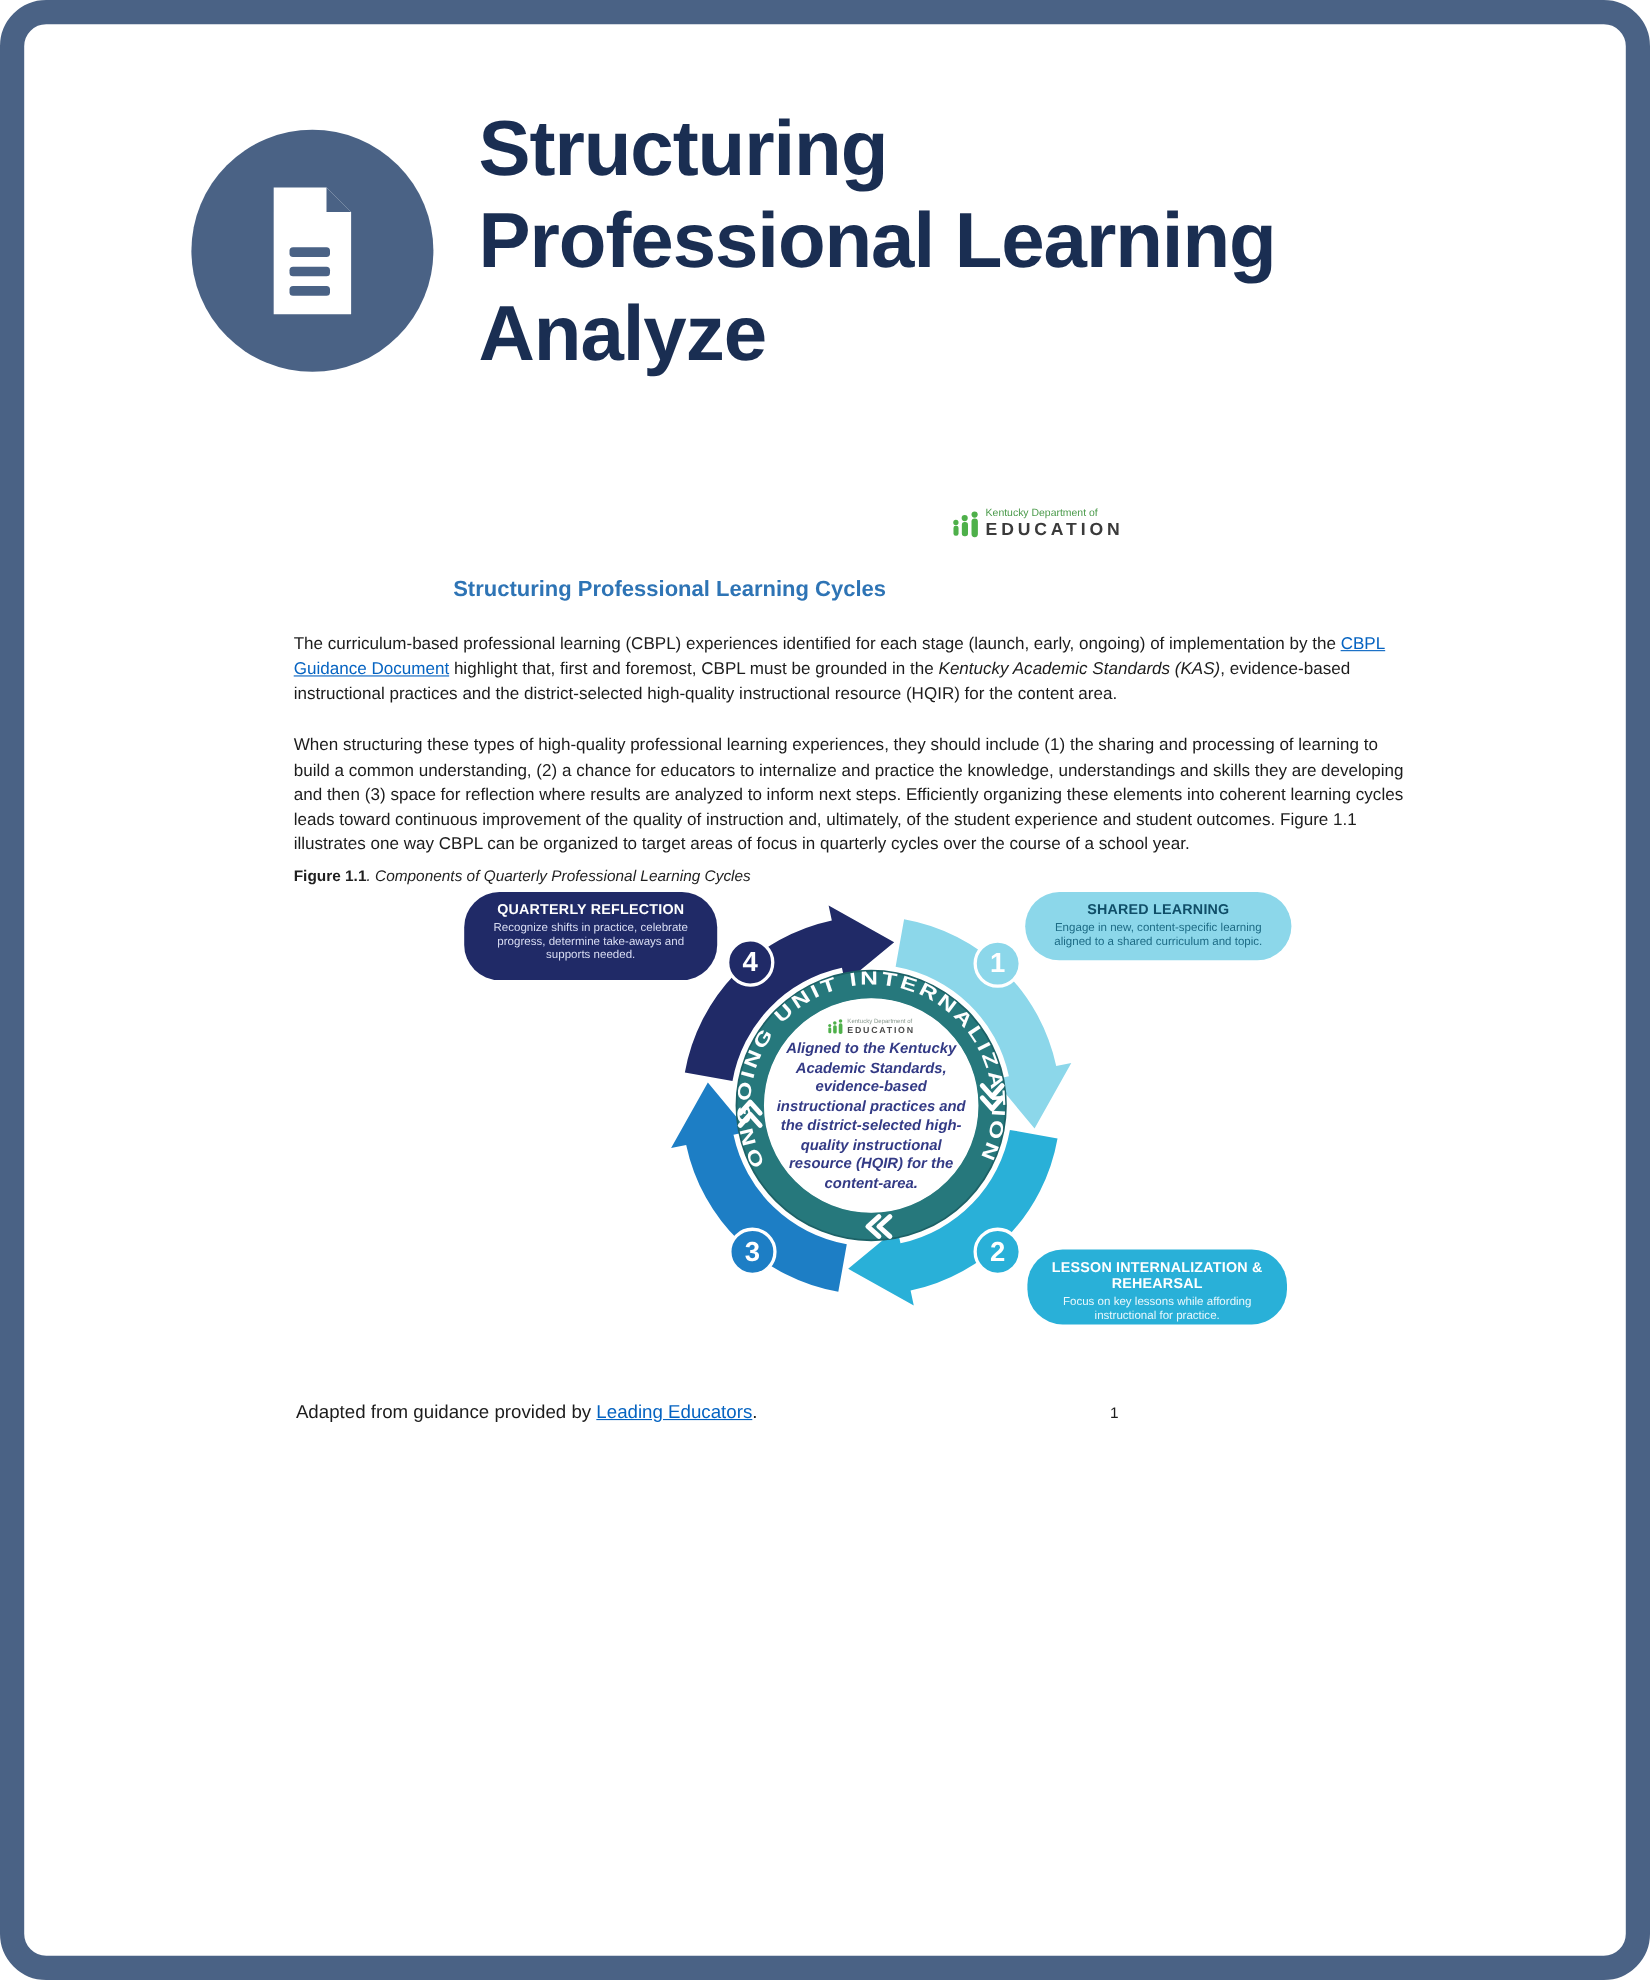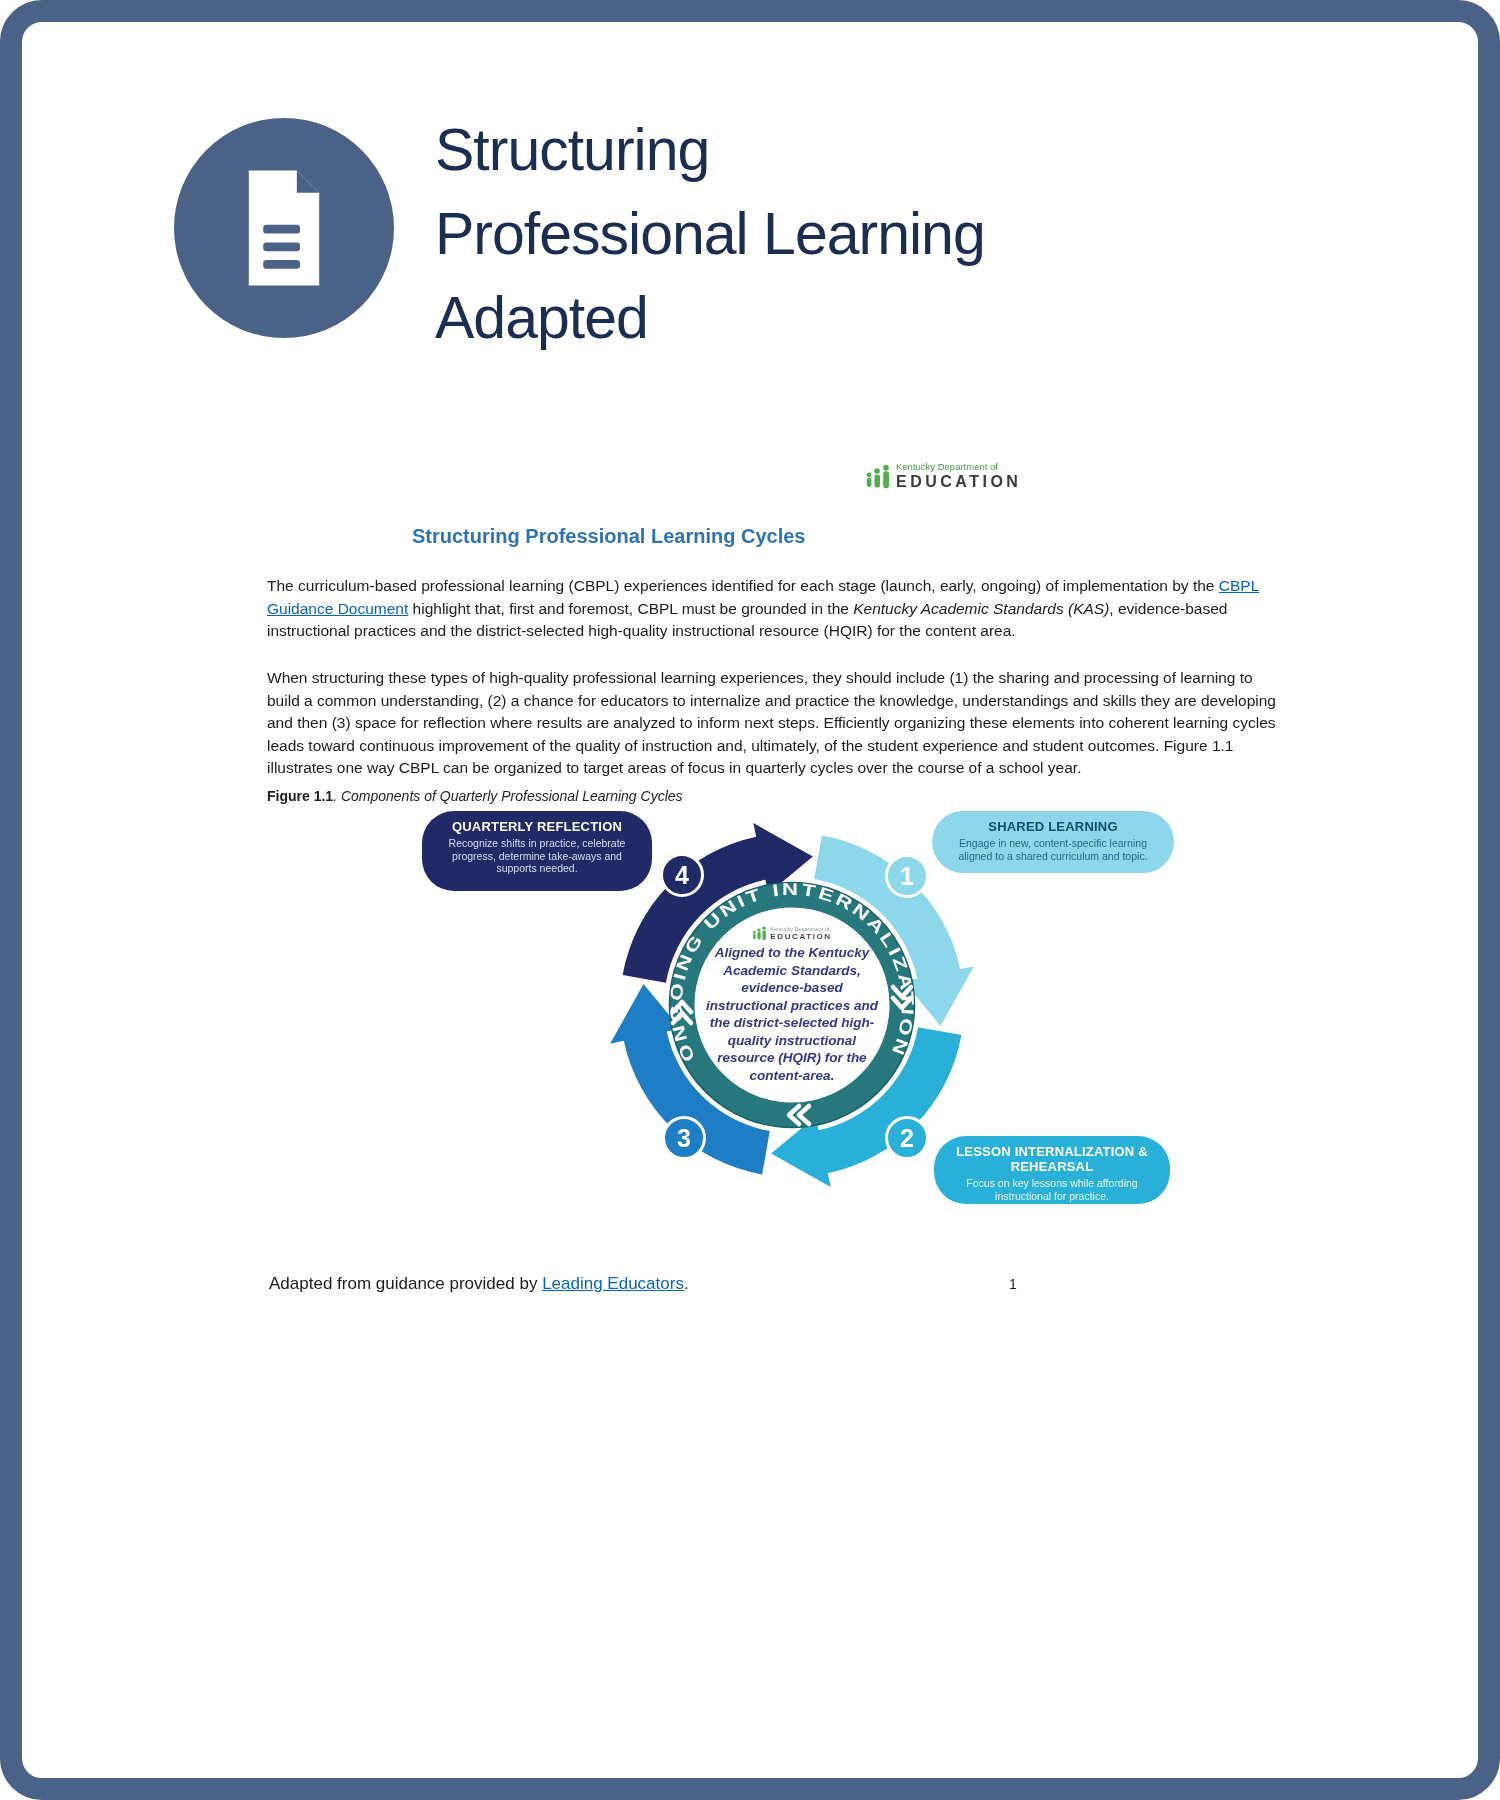--- a/index.html
+++ b/index.html
@@ -14,22 +14,22 @@
     border:22px solid var(--card_border,#4a6285);
     border-radius:42px; background:#fff; overflow:hidden;
   }
   
   .doc-circle {
     position:absolute; left:152px; top:96px; width:220px; height:220px;
     border-radius:50%; background:var(--card_border,#4a6285);
     display:flex; align-items:center; justify-content:center;
   }
   .card-title {
-    position:absolute; left:413px; top:86px; width:820px;
-    font-size:59px; line-height:84px; font-weight:normal;
+    position:absolute; left:413px; top:72px; width:820px;
+    font-size:71px; line-height:84px; font-weight:bold;
     letter-spacing:-1px; color:var(--title,#1a2e52);
   }
   .card-title span { display:block; }
   
   .page { position:absolute; left:175px; top:375px; width:1150px; height:915px; background:#fff; }
   .kde-logo { position:absolute; left:668px; top:65px; display:flex; align-items:flex-end; gap:5px; }
   .kde-logo .txt { display:flex; flex-direction:column; line-height:1; }
   .kde-small { font-size:9.5px; color:#4a9a4a; margin-bottom:2px; }
   .kde-big { font-size:16px; letter-spacing:3.5px; color:#3a3a3a; font-weight:bold; }
   .doc-heading {
@@ -105,21 +105,21 @@
       <path d="M40 4 L54 18 H40 Z" fill="#4a6285"></path>
       <rect x="19" y="38" width="23" height="5.5" rx="2" fill="#4a6285"></rect>
       <rect x="19" y="49" width="23" height="5.5" rx="2" fill="#4a6285"></rect>
       <rect x="19" y="60" width="23" height="5.5" rx="2" fill="#4a6285"></rect>
     </svg>
   </div>
 
   <h1 class="card-title" style="margin:0;">
     <span>Structuring</span>
     <span>Professional Learning</span>
-    <span>Adapted</span>
+    <span>Analyze</span>
   </h1>
 
   <div class="page">
 
     <div class="kde-logo">
       <svg width="26" height="26" viewBox="0 0 26 24">
         <g fill="#4eb04a">
           <circle cx="4" cy="10" r="2.4"></circle>
             <rect x="1.8" y="13" width="4.6" height="9" rx="2"></rect>
           <circle cx="12" cy="6" r="2.8"></circle>

